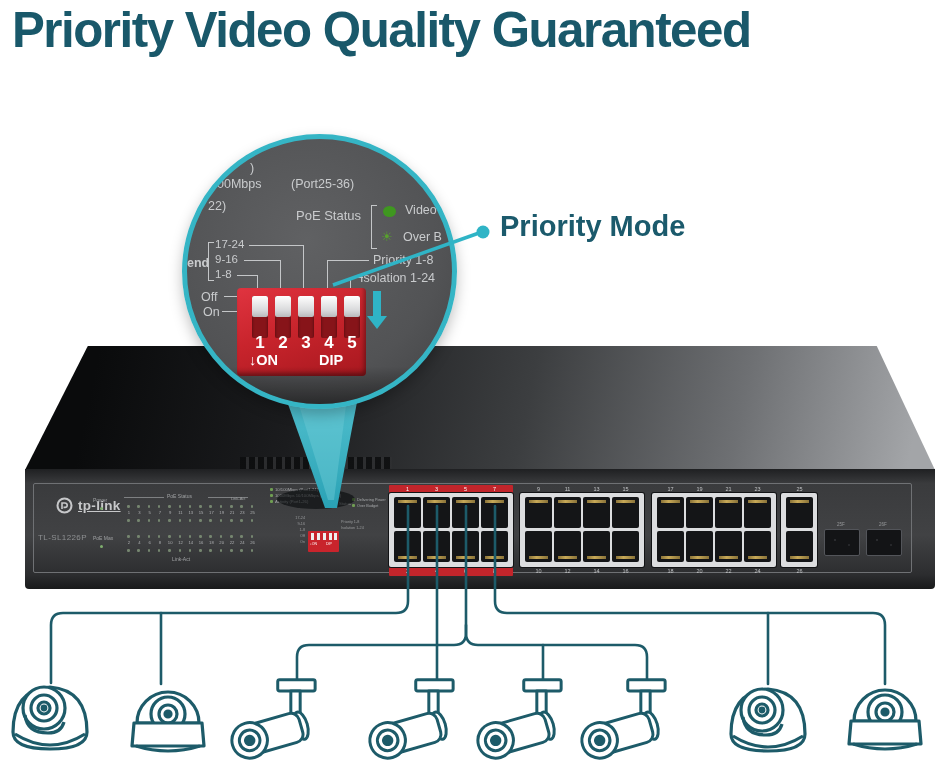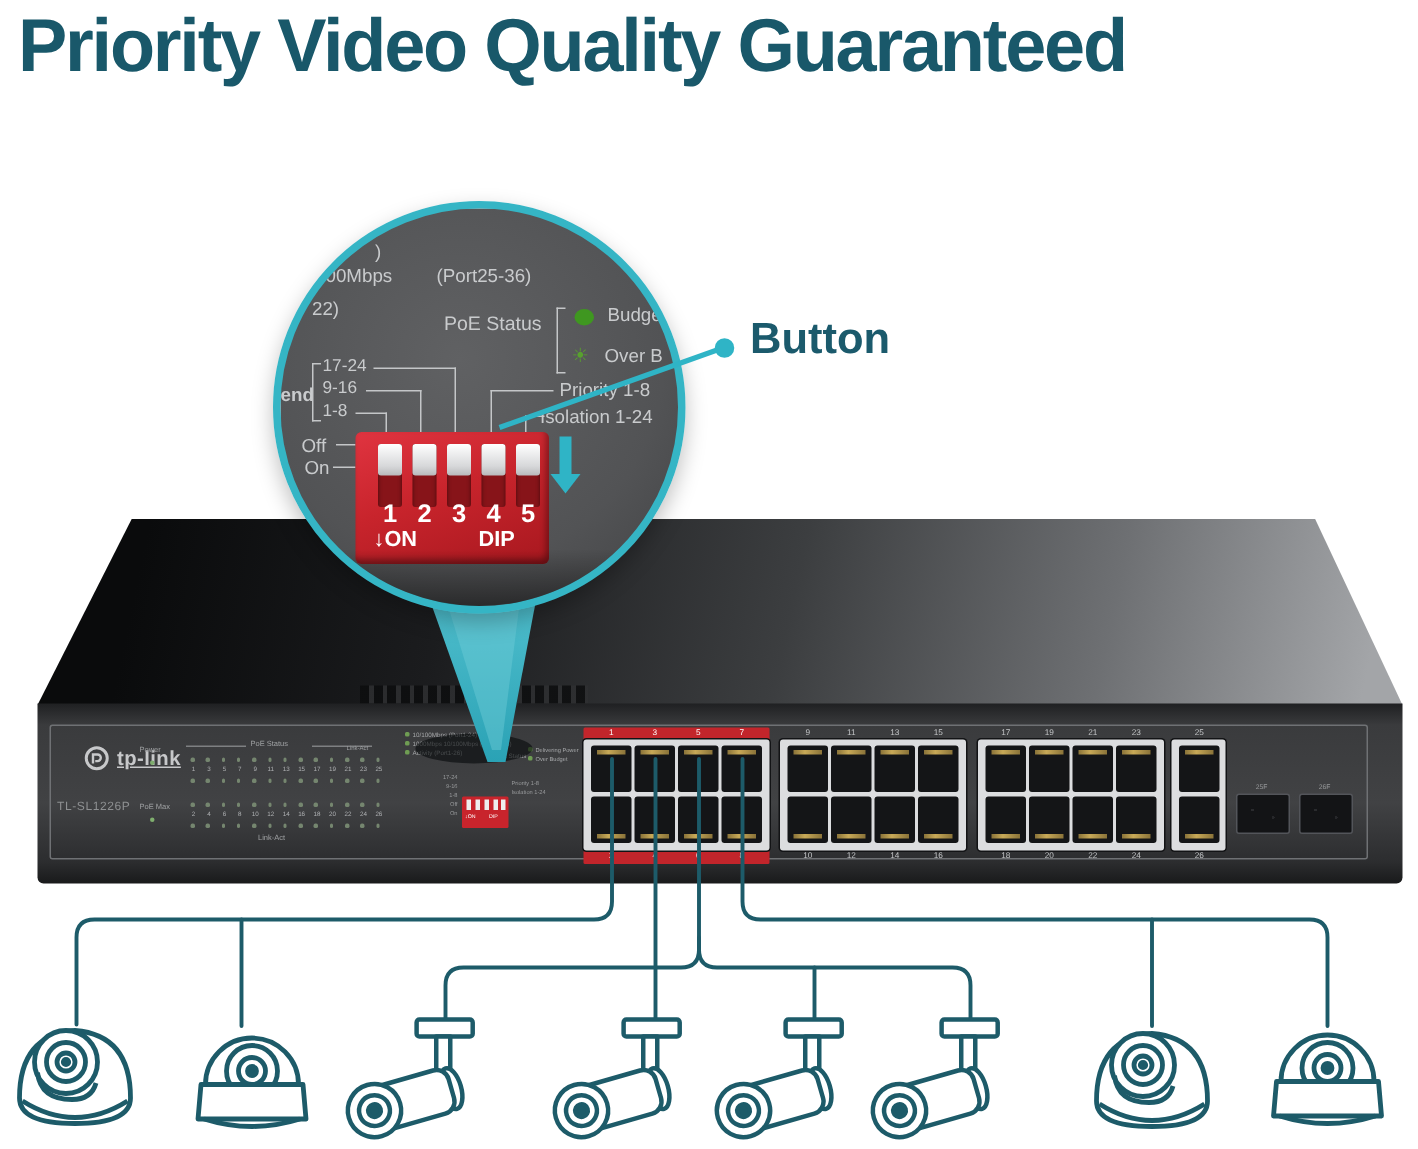--- a/index.html
+++ b/index.html
@@ -359,21 +359,21 @@
   <div id="circle" class="abs">
 
     <div class="mg-txt" style="left:63px;top:22px;">)</div>
     <div class="mg-txt" style="left:30px;top:38px;">00Mbps</div>
     <div class="mg-txt" style="left:104px;top:38px;">(Port25-36)</div>
     <div class="mg-txt" style="left:21px;top:60px;">22)</div>
     <div class="mg-txt" style="left:109px;top:69px;font-size:13px;">PoE Status</div>
 
     <div class="mg-bracket" style="left:184px;top:66px;width:5px;height:42px;"></div>
     <div style="position:absolute;left:196px;top:67px;width:13px;height:11px;border-radius:50%;background:#3f9720;"></div>
-    <div class="mg-txt" style="left:218px;top:64px;">Budget</div>
+    <div class="mg-txt" style="left:218px;top:64px;">Video</div>
     <div class="mg-txt" style="left:194px;top:90px;color:#58a12e;font-size:13px;">☀</div>
     <div class="mg-txt" style="left:216px;top:91px;">Over B</div>
 
     <div class="mg-txt" style="left:0px;top:117px;font-weight:bold;">end</div>
     <div class="mg-bracket" style="left:21px;top:103px;width:5px;height:37px;"></div>
     <div class="mg-txt" style="left:28px;top:99px;font-size:11.5px;">17-24</div>
     <div class="mg-txt" style="left:28px;top:114px;font-size:11.5px;">9-16</div>
     <div class="mg-txt" style="left:28px;top:129px;font-size:11.5px;">1-8</div>
     <div class="mg-txt" style="left:14px;top:151px;">Off</div>
     <div class="mg-txt" style="left:16px;top:166px;">On</div>
@@ -423,21 +423,21 @@
         <div class="head"></div>
     </div>
   </div>
 
   <svg class="abs overlay" id="ptr-overlay">
     <line x1="333" y1="285" x2="479" y2="233" stroke="#2fb4c6" stroke-width="3.5"></line>
     <circle cx="483" cy="232" r="6.5" fill="#2fb4c6"></circle>
   </svg>
 
   <div id="annot" class="abs">
-    <div>Button</div>
+    <div>Priority Mode</div>
   </div>
 
   <div id="cam-layer">
       <div class="abs" style="left: 8px; top: 670px;">
         <svg viewBox="0 0 84 86" width="84" height="86">
     <g stroke="#1d5b69" stroke-width="3.2" fill="#ffffff" stroke-linejoin="round">
       <path d="M5 62 Q5 20 42 17 Q79 20 79 62 Q79 79 42 79 Q5 79 5 62 Z"></path>
       <path d="M7 64 Q42 86 77 64" fill="none"></path>
       <circle cx="36" cy="38" r="21"></circle>
       <path d="M17 45 Q19 63 40 63 Q53 63 56 52" fill="none"></path>

